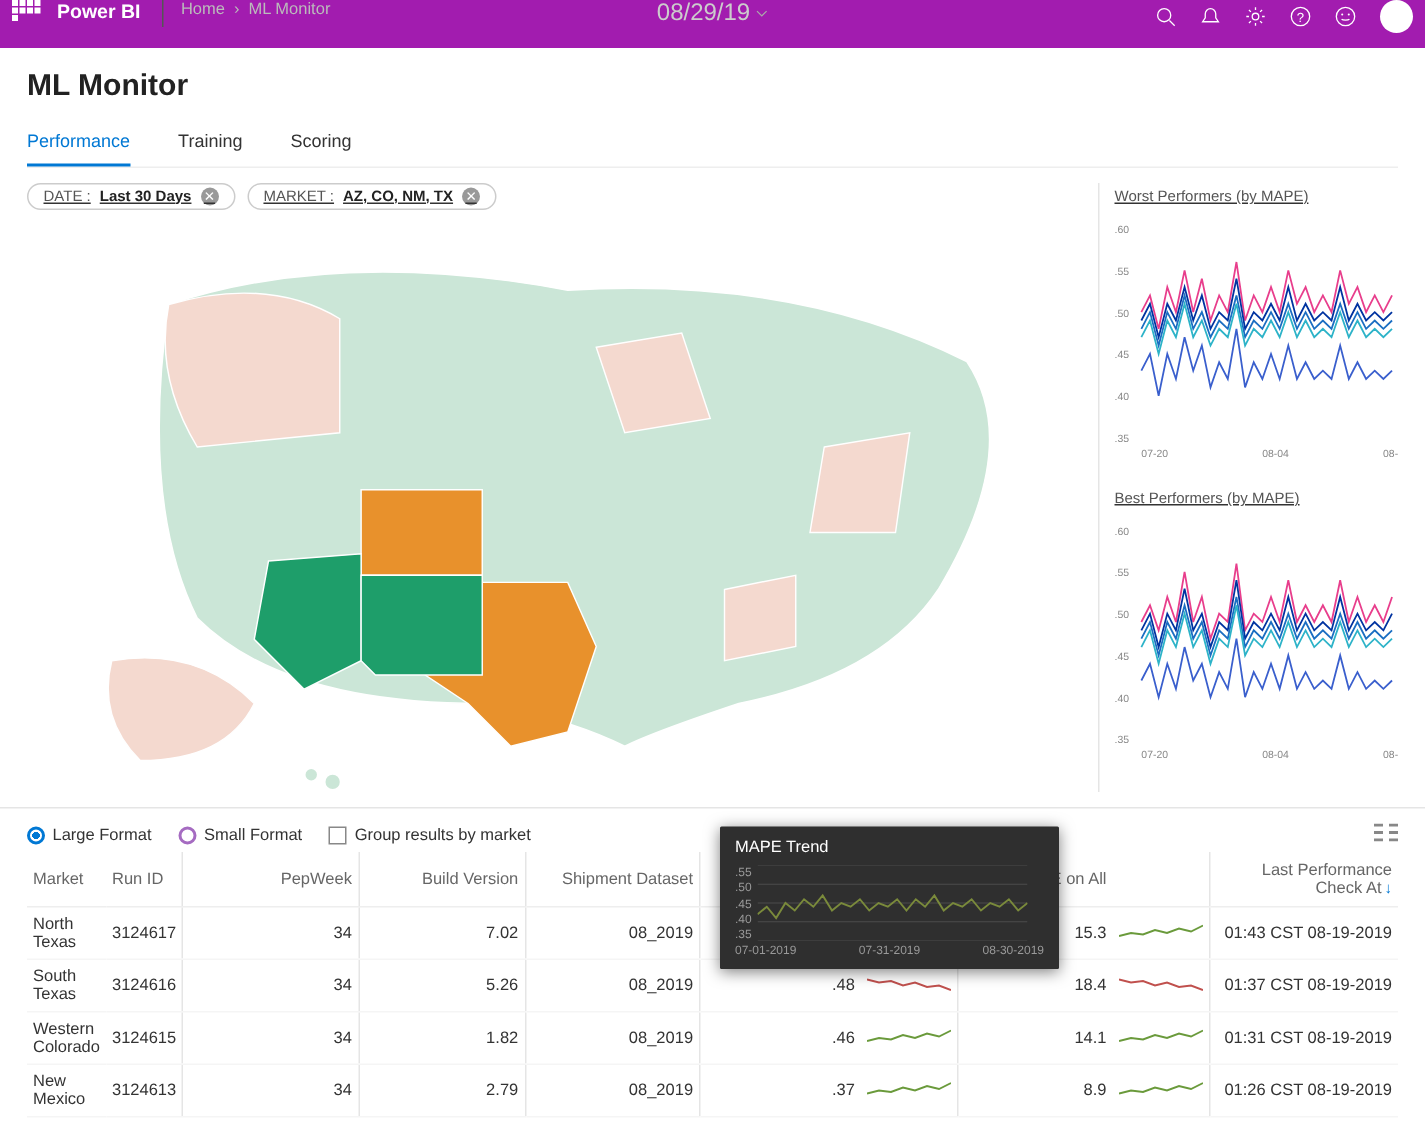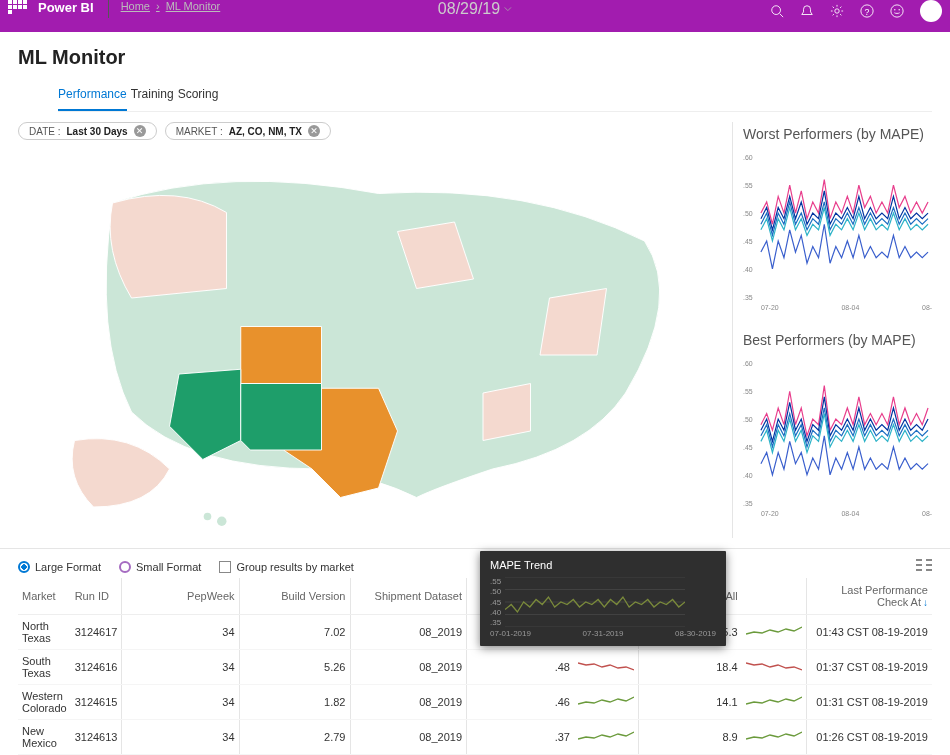--- a/index.html
+++ b/index.html
@@ -2,68 +2,68 @@
 <html><head>
 <meta charset="utf-8">
 <style>
   * { box-sizing: border-box; margin: 0; padding: 0; }
   body { font-family: "Segoe UI", -apple-system, sans-serif; font-size: 12px; color: #333; background:#fff; width:950px; }
   
   .topbar { background:#a21caf; color:#fff; height:32px; display:flex; align-items:flex-start; padding:0 8px; }
   .topbar .apps { width:20px; display:flex; flex-wrap:wrap; gap:1px; margin-right:10px;}
   .topbar .apps span { width:4px; height:4px; background:#fff; display:block;}
   .brand { font-weight:600; font-size:13px; margin-right:14px;}
-  .crumbs { font-size:11px; color:#bbb; display:flex; align-items:center; gap:6px;text-decoration:underline;}
+  .crumbs { font-size:11px; color:#bbb; display:flex; align-items:center; gap:6px;}
   .crumbs a { color:#bbb; text-decoration:none;}
   .date-top { margin:0 auto; font-size:16px; color:#ccc; display:flex; align-items:center; gap:4px; position:absolute; left:50%; transform:translateX(-50%);}
   .top-icons { margin-left:auto; display:flex; align-items:center; gap:16px;}
   .top-icons svg { width:14px; height:14px; }
   .avatar { width:22px; height:22px; border-radius:50%; background:#fff;}
   
   .page-head { padding:14px 18px 0 18px; }
   .page-title { font-size:20px; font-weight:600; color:#222; margin-bottom:10px;}
-  .tabs { display:flex; gap:4px; border-bottom:1px solid #eee; margin-top:6px;margin-left:40px;}
+  .tabs { display:flex; gap:32px; border-bottom:1px solid #eee; margin-top:6px;}
   .tab { padding:8px 0; font-size:12px; color:#333; cursor:pointer; }
   .tab.active { color:#0078D4; border-bottom:2px solid #0078D4; }
   
-  .content { padding:10px 18px; display:flex; gap:12px; }
+  .content { padding:10px 18px; display:flex; gap:12px;text-decoration:underline; }
   .left { flex:1; }
   .right { width:200px; border-left:1px solid #e5e5e5; padding-left:10px; }
   .chips { display:flex; gap:8px; margin-bottom:6px;}
   .chip { display:flex; align-items:center; gap:6px; border:1px solid #ccc; border-radius:14px; padding:2px 10px; font-size:10px; color:#555; }
   .chip b { color:#222; font-weight:700;}
   .chip .x { width:12px; height:12px; border-radius:50%; background:#999; color:#fff; font-size:9px; display:flex; align-items:center; justify-content:center; cursor:pointer;}
   
   .map-wrap { position:relative; height:380px;}
   .map-wrap svg.usmap { width:100%; height:100%; }
   .legend { position:absolute; right:10px; bottom:10px; font-size:10px; color:#555;}
   .legend .sw{ display:inline-block; width:12px; height:12px; margin-right:6px; vertical-align:middle;}
   .legend-row{ margin-top:4px; display:flex; align-items:center;}
   
-  .mini-title { font-size:14px; color:#555; margin:4px 0;}
+  .mini-title { font-size:10px; color:#555; margin:4px 0;}
   .mini-chart { position:relative; height:170px; margin-bottom:16px;}
   .mini-chart svg { width:100%; height:100%; }
   
   .bottom-bar { border-top:1px solid #e5e5e5; padding:10px 18px 4px 18px; display:flex; align-items:center; gap:18px;}
   .radio { display:flex; align-items:center; gap:5px; font-size:11px;}
   .radio .o { width:12px; height:12px; border-radius:50%; border:2px solid #999;}
   .radio.sel .o{ border-color:#0078D4; background:radial-gradient(circle,#0078D4 45%,#fff 46%);}
   .cbox { width:12px; height:12px; border:1px solid #888;}
   .view-toggle{ margin-left:auto;}
   
   table.data { width:100%; border-collapse:collapse; font-size:11px; margin:0 18px 10px 18px; width:calc(100% - 36px);}
   table.data th { text-align:left; color:#666; font-weight:500; padding:6px 4px; border-bottom:1px solid #eee;}
   table.data th.right, table.data td.right{ text-align:right;}
   table.data td { padding:5px 4px; color:#333; border-bottom:1px solid #f5f5f5;}
   .spark { display:inline-block; }
   .spark svg{ width:56px; height:14px; }
   th.sort-active { color:#0078D4; border-bottom:2px solid #0078D4;}
   .arrow-down{ color:#0078D4; font-size:10px; margin-left:2px;}
   
-  .tooltip { position:absolute; left:480px; top:551px; width:246px; background:#2f2f2f; color:#ccc; padding:8px 10px 8px 10px; border-radius:1px; z-index:50; box-shadow:0 2px 10px rgba(0,0,0,.5);}
+  .tooltip { position:absolute; left:480px; top:551px; width:226px; background:#2f2f2f; color:#ccc; padding:8px 10px 8px 10px; border-radius:1px; z-index:50; box-shadow:0 2px 10px rgba(0,0,0,.5);}
   .tooltip .t-title{ font-size:11px; color:#fff; margin-bottom:6px;}
   .tooltip .ty { font-size:8px; color:#999; text-align:left; line-height:9px;}
   .tooltip .tx { font-size:8px; color:#999; display:flex; justify-content:space-between; margin-top:2px;}
 </style>
 </head>
 <body>
 
 <div class="topbar" style="position:relative;">
   <div class="apps">
     <span></span>

